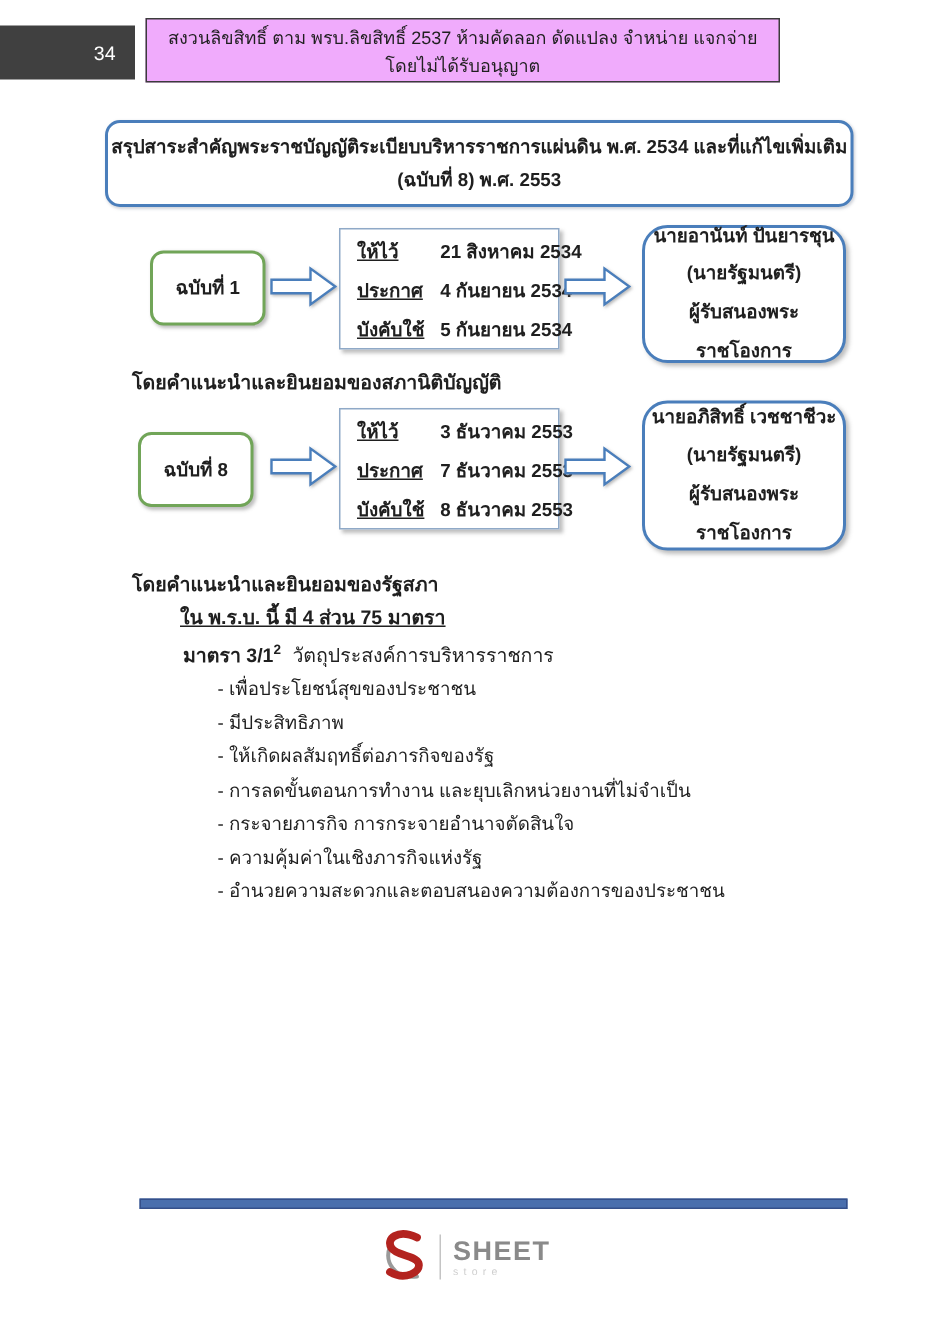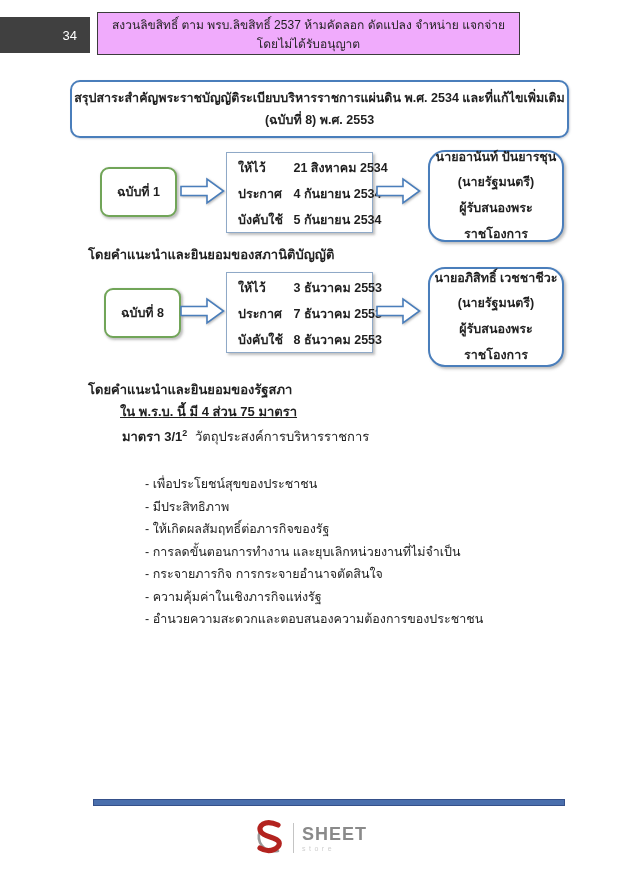--- a/index.html
+++ b/index.html
@@ -43,54 +43,54 @@
     box-shadow:1.5px 1.5px 2.5px rgba(110,110,110,.45);
   }
   .flow-arrow { position:absolute; width:45px; height:28px; filter:drop-shadow(1.5px 1.5px 1px rgba(110,110,110,.5)); }
   .dates-box {
     position:absolute; width:147px; height:81px;
     border:1px solid #8fa9c7; background:#fff;
     padding:2px 0 0 11px; font-size:12.5px;
     box-shadow:2px 2px 2.5px rgba(110,110,110,.45);
   }
   .date-row { line-height:26px; white-space:nowrap; }
-  .date-label { display:inline-block; min-width:52px; font-weight:bold; }
+  .date-label { display:inline-block; min-width:52px; font-weight:bold; text-decoration:underline; }
   .date-value { font-weight:bold; }
   .signer-box {
     position:absolute; width:136px;
     border:2px solid #4a7ebb; border-radius:17px; background:#fff;
     display:flex; flex-direction:column; align-items:center; justify-content:center;
     font-size:12.5px; font-weight:bold; line-height:2.05; text-align:center;
     box-shadow:2px 2px 3px rgba(110,110,110,.45);
   }
   .r1-edition { left:100px; top:167px; }
   .r1-arrow-a { left:180px; top:177px; }
   .r1-dates   { left:226px; top:152px; }
   .r1-arrow-b { left:376px; top:177px; }
   .r1-signer  { left:428px; top:150px; height:92px; }
-  .r2-edition { left:104px; top:288px; }
+  .r2-edition { left:92px; top:288px; }
   .r2-arrow-a { left:180px; top:297px; }
   .r2-dates   { left:226px; top:272px; }
   .r2-arrow-b { left:376px; top:297px; }
   .r2-signer  { left:428px; top:267px; height:100px; }
 
   .note { position:absolute; left:88px; font-size:13px; font-weight:bold; }
   .note-1 { top:244px; }
   .note-2 { top:379px; }
 
   
   .summary-heading {
     position:absolute; left:120px; top:401px;
     font-size:13px; font-weight:bold; text-decoration:underline;
   }
   .section-line { position:absolute; left:122px; top:426px; font-size:13px; }
   .section-label { font-weight:bold; }
   .section-sup { font-weight:bold; font-size:9px; vertical-align:super; }
   .section-text { margin-left:4px; }
-  .bullets { position:absolute; left:145px; top:448px; font-size:12.5px;margin-top:25px; }
+  .bullets { position:absolute; left:145px; top:448px; font-size:12.5px; }
   .bullet { line-height:22.5px; white-space:nowrap; }
 
   
   .footer-rule {
     position:absolute; left:93px; top:799px; width:472px; height:7px;
     background:#4a6fad; border:1px solid #35508a;
   }
   .logo {
     position:absolute; left:0; top:813px; width:620px; height:50px;
     display:flex; align-items:center; justify-content:center; gap:8px;

